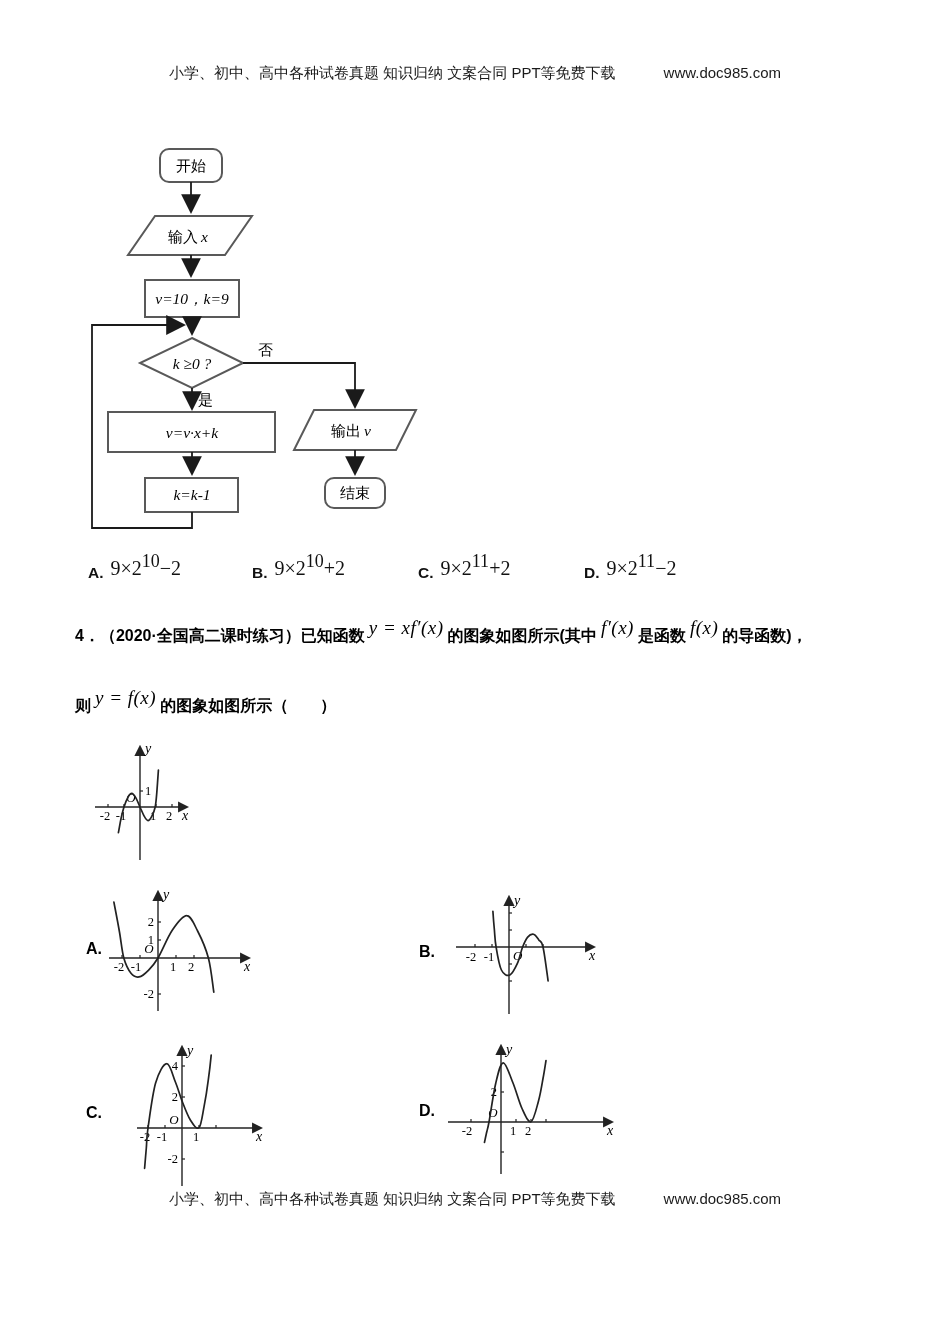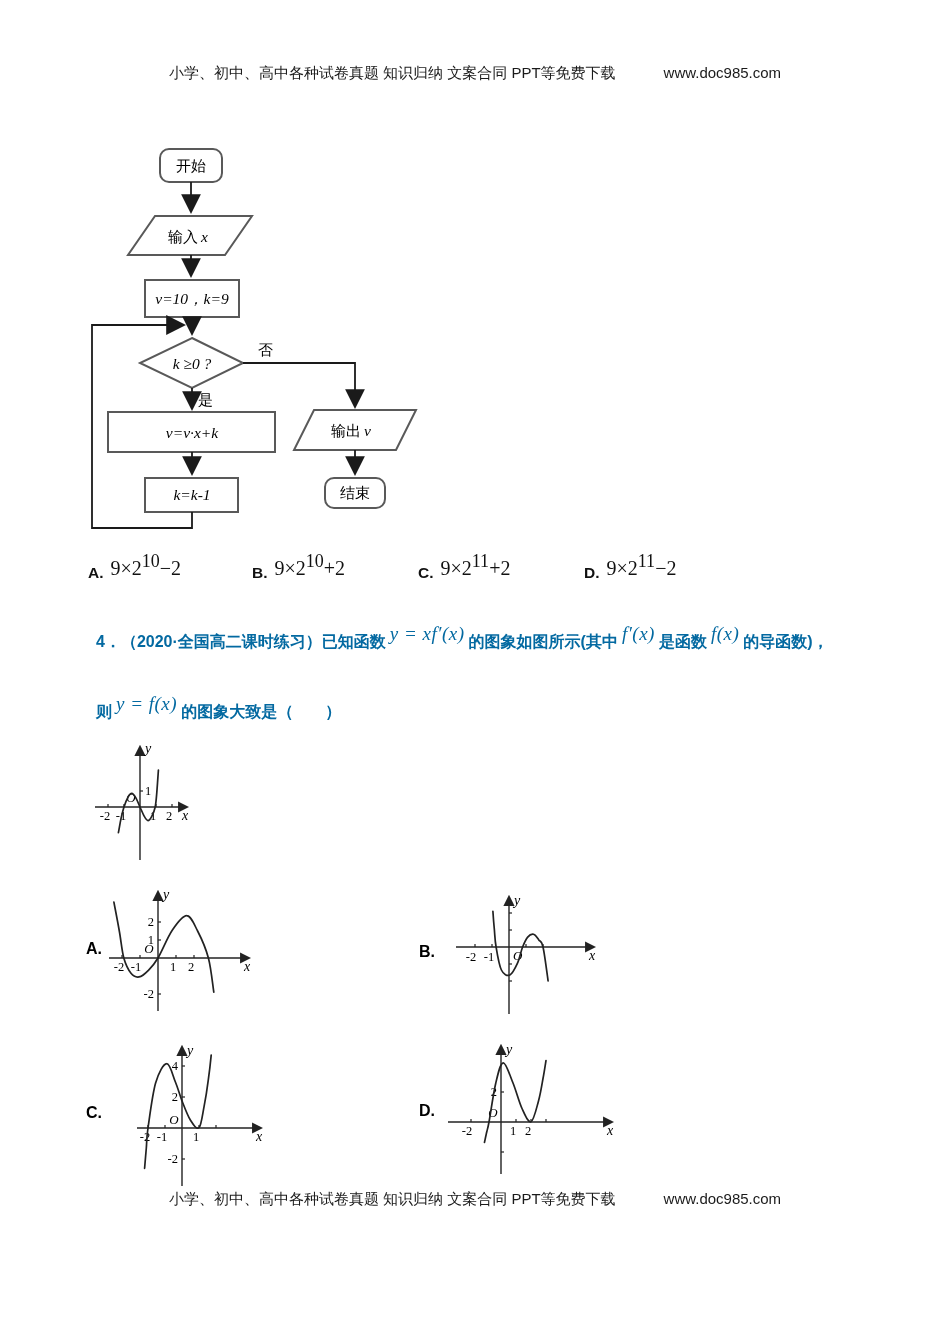--- a/index.html
+++ b/index.html
@@ -9,21 +9,21 @@
   .center-line .url{margin-left:48px}
   #flowchart{position:absolute;left:88px;top:145px}
   .fc-shape{fill:none;stroke:#595959;stroke-width:2}
   .fc-line{fill:none;stroke:#1a1a1a;stroke-width:1.8}
   .fc-cn{font-family:"Liberation Sans",sans-serif;font-size:15px;fill:#000}
   .fc-math{font-family:"Liberation Serif",serif;font-style:italic;font-size:15.5px;fill:#000}
   .q3opt{position:absolute;top:551px;display:flex;align-items:flex-start}
   .opt-label{font-weight:bold;font-size:15.5px;position:relative;top:13px}
   .opt-formula{font-family:"Liberation Serif",serif;font-size:20px;margin-left:7px}
   .opt-formula sup{font-size:18px}
-  .qline{position:absolute;left:96px;width:815px;font-size:16px;font-weight:bold;line-height:58px;color:#0369a1}
+  .qline{position:absolute;left:75px;width:815px;font-size:16px;font-weight:bold;line-height:46px;color:#000000}
   #qline1{top:612px}
   #qline2{top:682px}
   .qmath{font-family:"Liberation Serif",serif;font-style:italic;font-weight:normal;font-size:19px;
          position:relative;top:-7px;padding:0 4px;letter-spacing:.5px}
   .figlabel{position:absolute;font-weight:bold;font-size:16px;color:#000}
   .fig{position:absolute}
   .axis{stroke:#222;stroke-width:1.4;fill:none}
   .curve{stroke:#222;stroke-width:1.7;fill:none;stroke-linecap:round}
   .tick{stroke:#222;stroke-width:1.2}
   .ticklab{font-family:"Liberation Serif",serif;font-size:12.5px;fill:#000}
@@ -99,21 +99,21 @@
 </div>
 <div class="q3opt" style="left:584px">
   <span class="opt-label">D.</span>
   <span class="opt-formula"><span>9×2</span><sup>11</sup><span>−2</span></span>
 </div>
 
 <div class="qline" id="qline1">
   <span>4．</span><span>（2020·全国高二课时练习）已知函数</span><span class="qmath">y = xf′(x)</span><span>的图象如图所示(其中</span><span class="qmath">f′(x)</span><span>是函数</span><span class="qmath">f(x)</span><span>的导函数)，</span>
 </div>
 <div class="qline" id="qline2">
-  <span>则</span><span class="qmath">y = f(x)</span><span>的图象大致是（　　）</span>
+  <span>则</span><span class="qmath">y = f(x)</span><span>的图象如图所示（　　）</span>
 </div>
 
 <svg class="fig" style="left:85px;top:738px" width="120" height="135" viewBox="0 0 120 135">
   <line class="axis" x1="55" y1="122" x2="55" y2="9" marker-end="url(#ax)"></line>
   <line class="axis" x1="10" y1="69" x2="102" y2="69" marker-end="url(#ax)"></line>
   <text class="axl" x="60" y="15">y</text>
   <text class="axl" x="97" y="82">x</text>
   <g>
     <line class="tick" x1="23" y1="66" x2="23" y2="69"></line>
     <line class="tick" x1="39" y1="66" x2="39" y2="69"></line>

